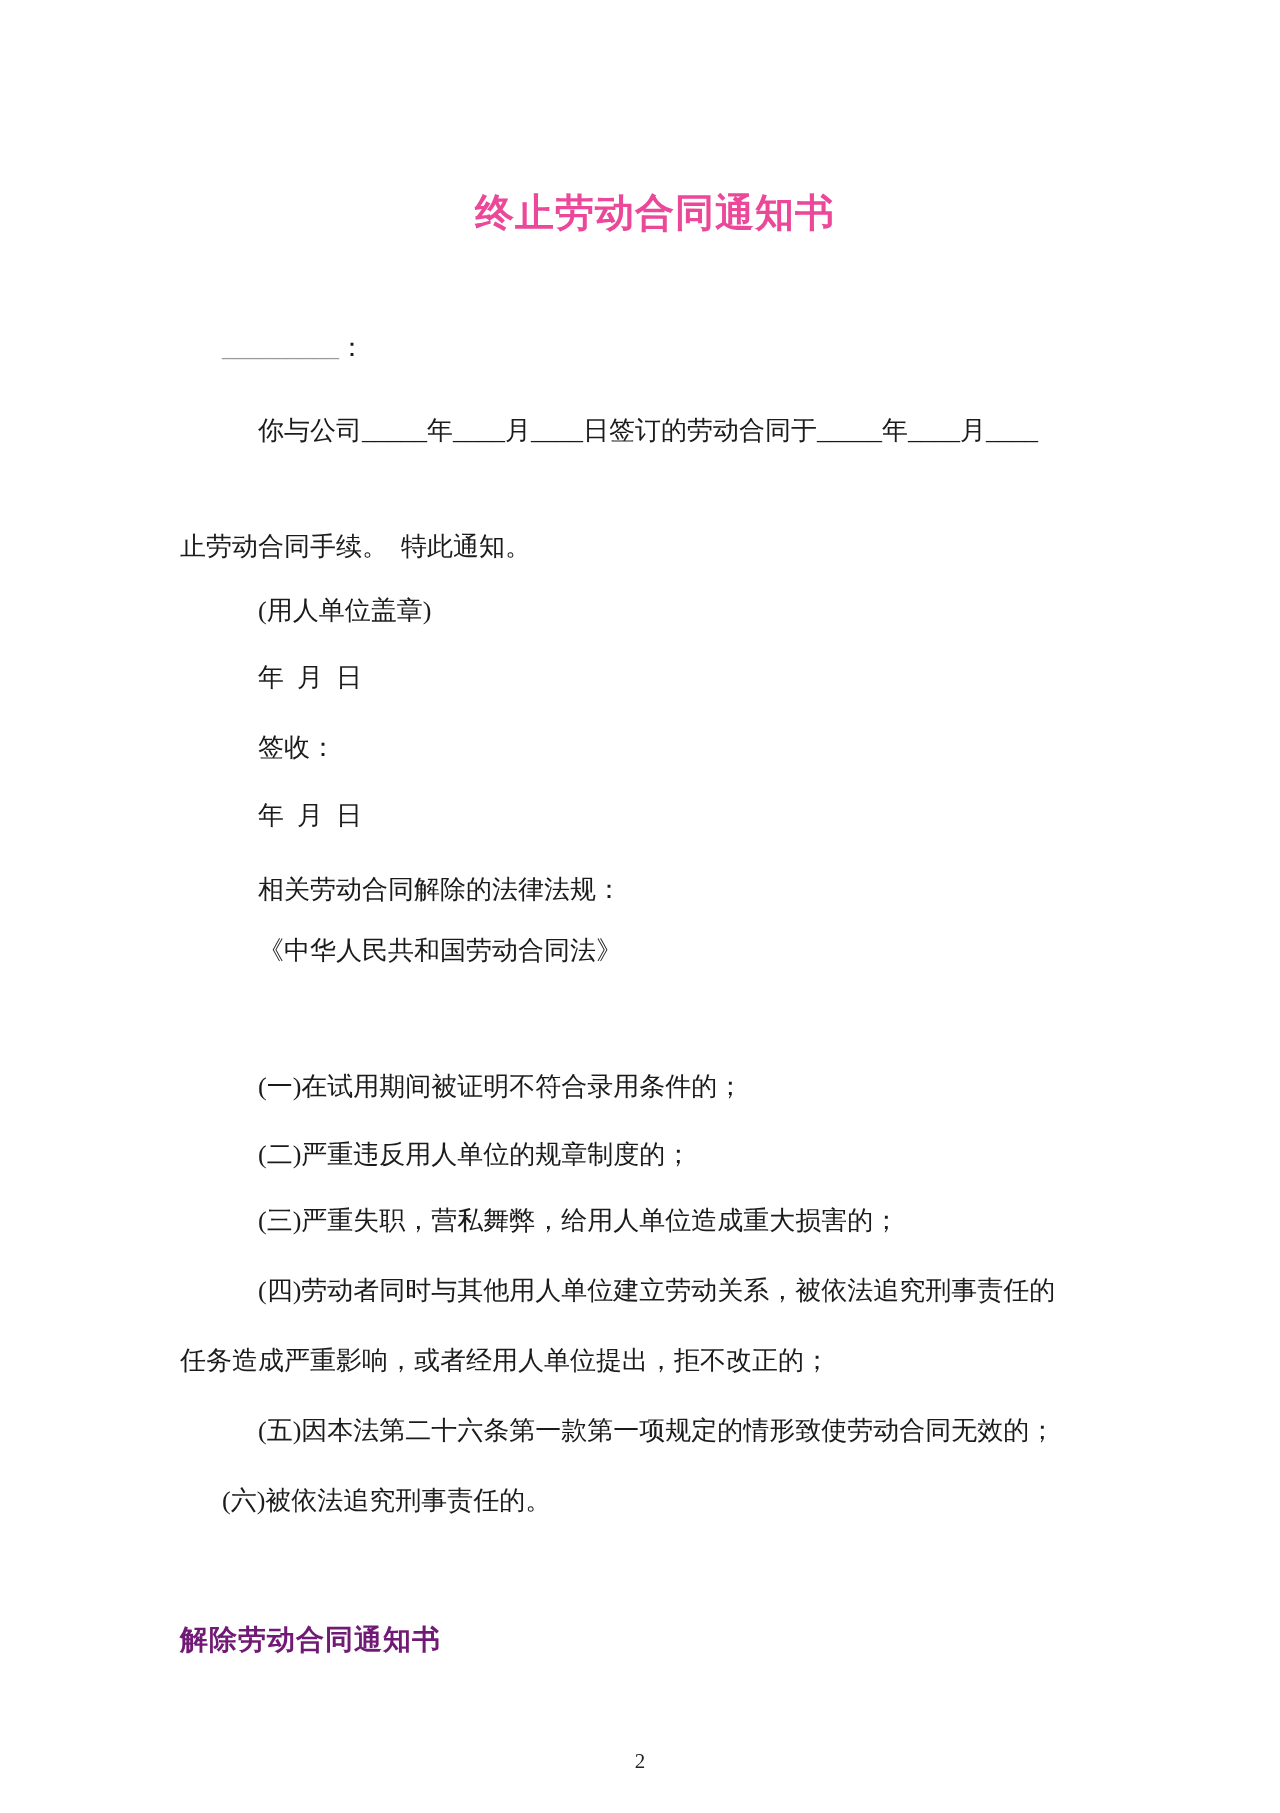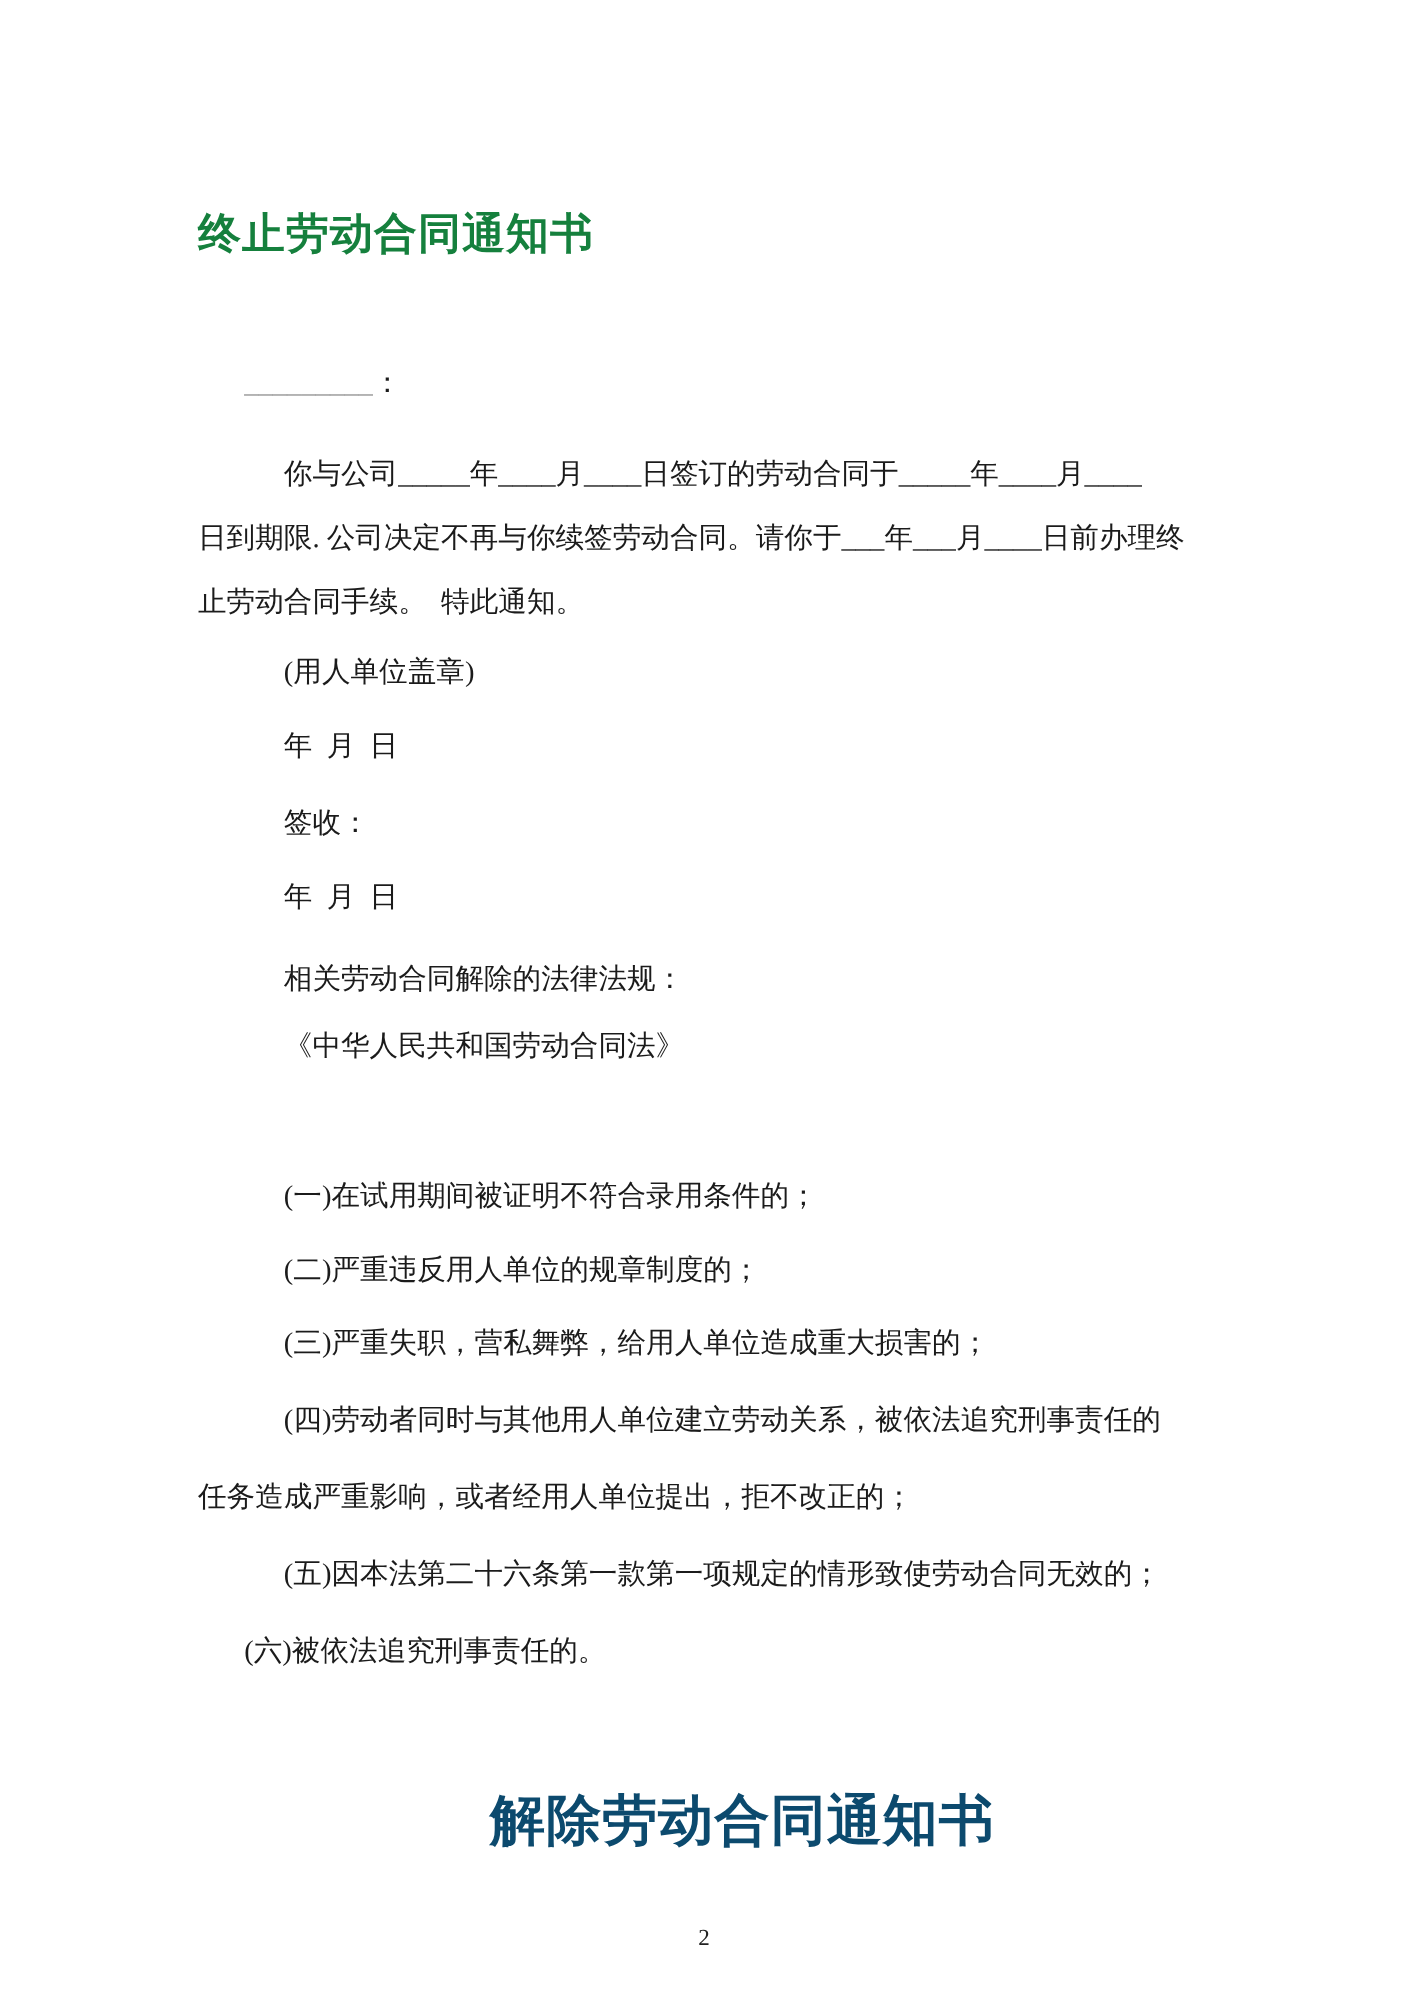--- a/index.html
+++ b/index.html
@@ -25,38 +25,39 @@
     white-space: pre;
     color: #1b1b1b;
   }
   .ind    { padding-left: 78px; }
   .ind-sm { padding-left: 42px; }
   .doc-title {
     position: absolute;
     left: 180px;
     right: 150px;
     top: 164px;
+    text-align: center;
     font-size: 39px;
     line-height: 46px;
     font-weight: 600;
     letter-spacing: 1px;
-    color: #15803d;
+    color: #ec4899;
     white-space: pre;
   }
   .doc-title-2 {
     position: absolute;
     left: 180px;
     right: 110px;
     top: 1596px;
-    text-align: center;
-    font-size: 50px;
+    text-align: left;
+    font-size: 28px;
     line-height: 50px;
     font-weight: 700;
     letter-spacing: 1px;
-    color: #0c4a6e;
+    color: #701a75;
     white-space: pre;
   }
   .blank-gray { color: #9b9b9b; letter-spacing: 0; }
   .page-number {
     position: absolute;
     left: 0;
     right: 0;
     top: 1748px;
     text-align: center;
     font-size: 21px;
@@ -86,21 +87,20 @@
 <body>
 
 <div class="doc-page">
 
   <h1 class="doc-title">终止劳动合同通知书</h1>
 
   <p class="line ind-sm t300"><span class="blank-gray">_________</span><span>：</span></p>
 
   <p class="line ind t383">你与公司_____年____月____日签订的劳动合同于_____年____月____</p>
 
-  <p class="line t441">日到期限. 公司决定不再与你续签劳动合同。请你于___年___月____日前办理终</p>
 
   <p class="line t499">止劳动合同手续。  特此通知。</p>
 
   <p class="line ind t563">(用人单位盖章)</p>
 
   <p class="line ind t630">年  月  日</p>
 
   <p class="line ind t700">签收：</p>
 
   <p class="line ind t768">年  月  日</p>

